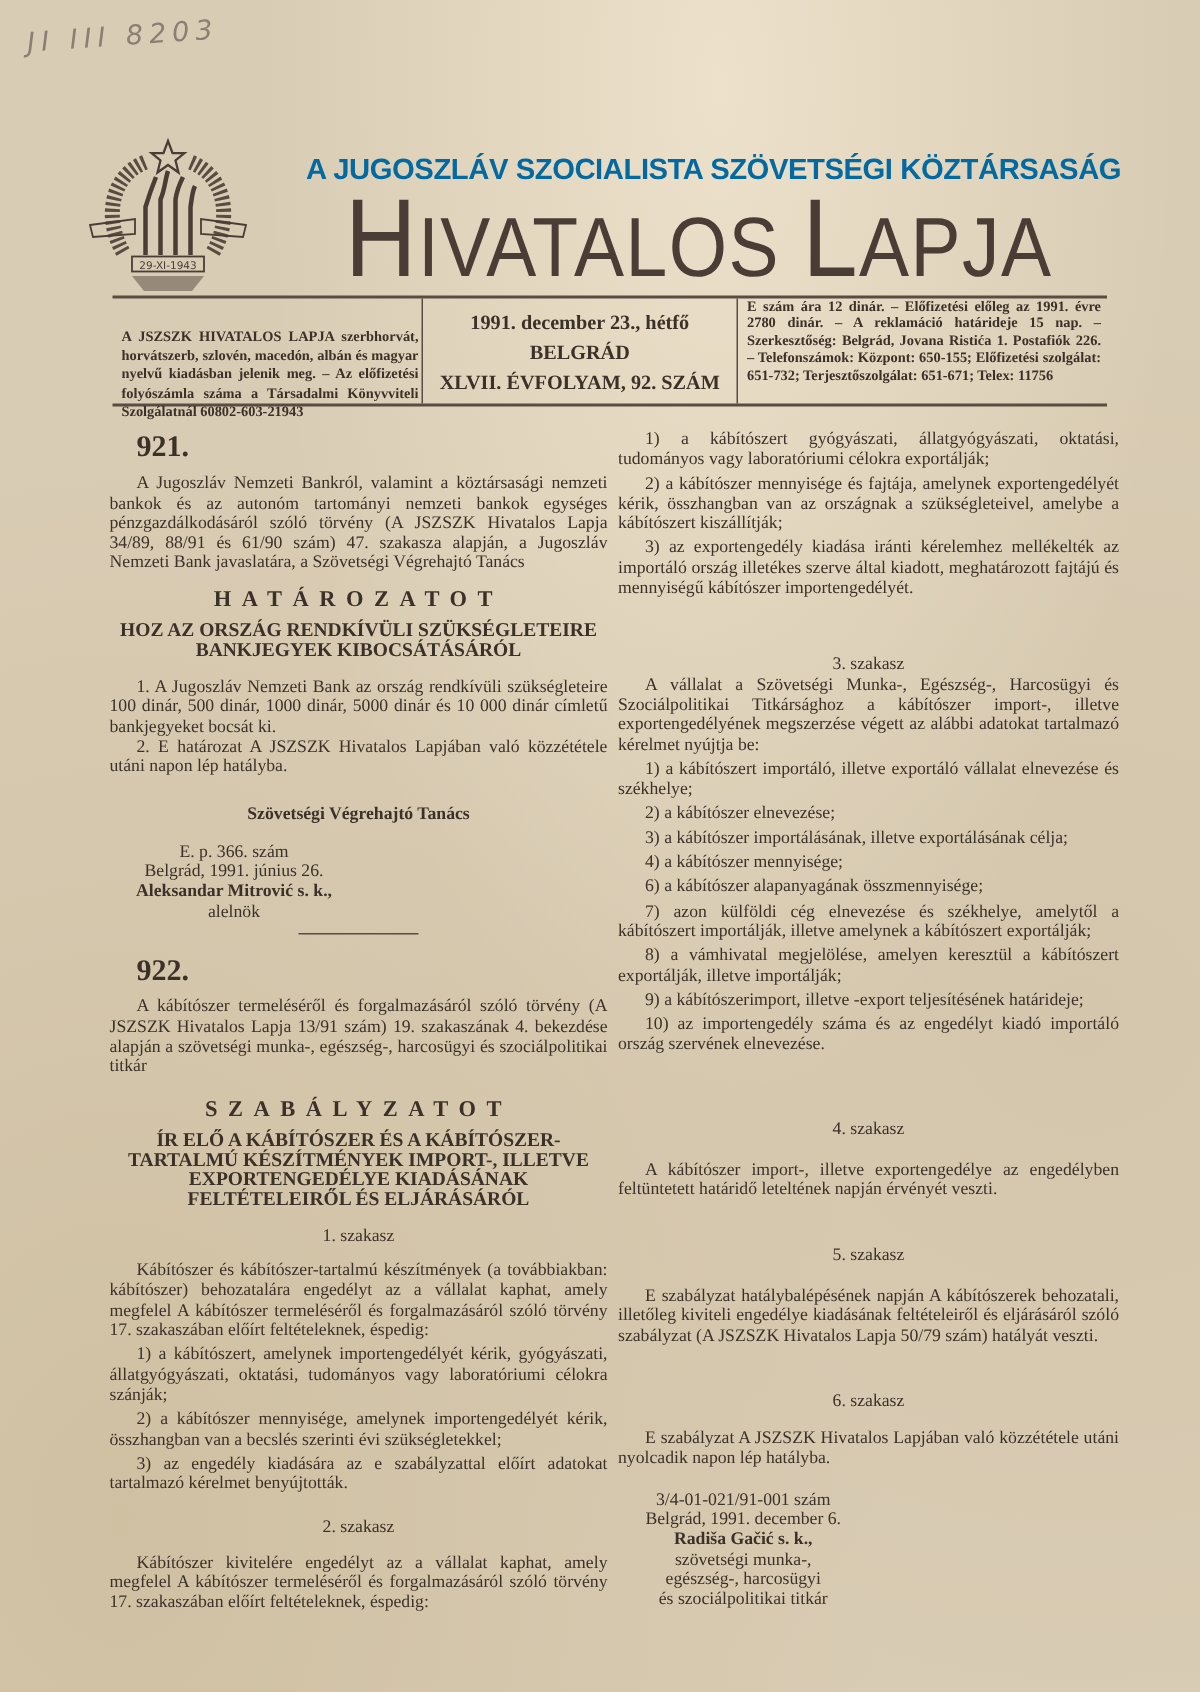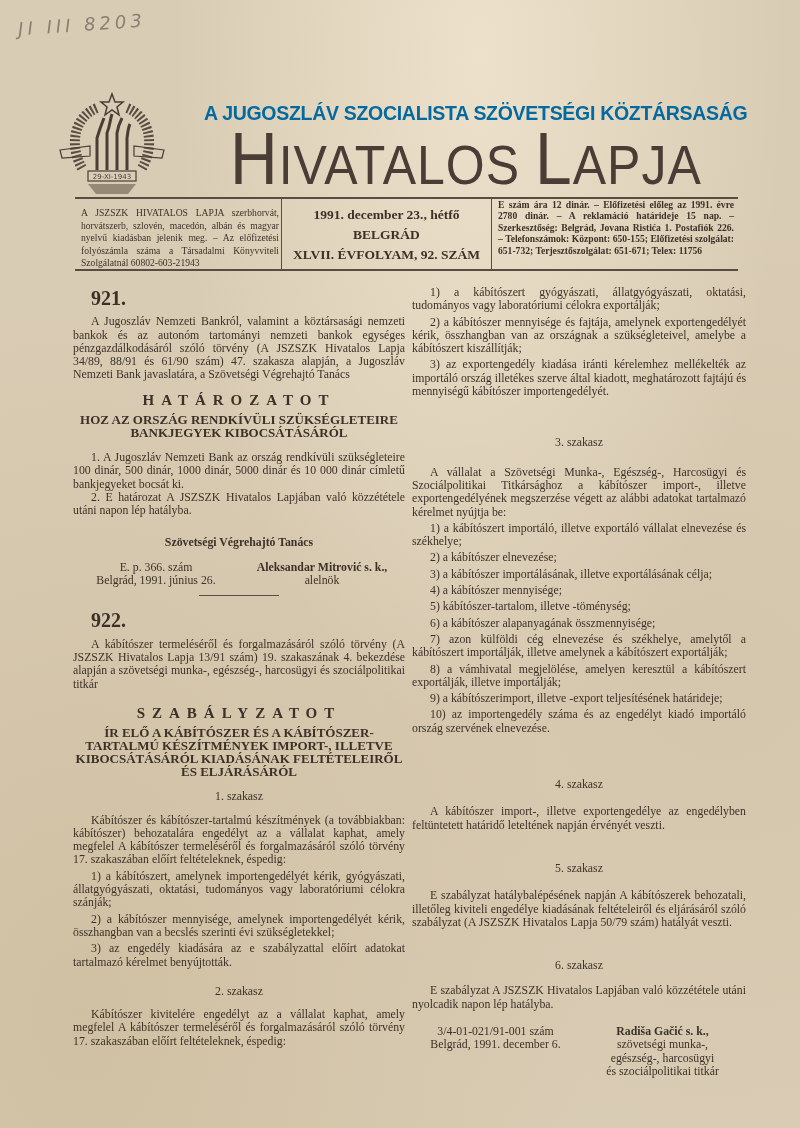--- a/index.html
+++ b/index.html
@@ -33,36 +33,36 @@
     font-size: 66px; color: #4a3d36; letter-spacing: 1px; white-space: nowrap;
     transform: scaleY(1.12); transform-origin: top left;
   }
   .paper-title .sm { font-size: 50px; }
   .infobox {
     position: absolute; left: 75px; top: 197px; width: 663px; height: 70px;
     border-top: 2px solid #5a4c42; border-bottom: 2px solid #5a4c42;
     display: flex;
   }
   .infobox .cell { box-sizing: border-box; height: 100%; }
-  .cell-left { width: 207px; border-right: 1.5px solid #5a4c42; padding: 8px 2px 0 6px;
-    font-size: 9.6px; font-weight: normal; line-height: 12.6px; text-align: justify; }
+  .cell-left { width: 207px; border-right: 1.5px solid #5a4c42; padding: 20px 2px 0 6px;
+    font-size: 9.6px; font-weight: bold; line-height: 12.6px; text-align: justify; }
   .cell-mid { width: 210px; border-right: 1.5px solid #5a4c42; text-align: center; padding-top: 6px;
     font-size: 13.5px; font-weight: bold; line-height: 20px; }
   .cell-right { flex: 1; padding: 0 4px 0 6px; font-size: 9.6px; font-weight: bold; line-height: 11.4px; text-align: justify; }
   .col { position: absolute; top: 280px; width: 332px; font-size: 11.8px; line-height: 13.3px; }
   .col-left { left: 73px; }
   .col-right { left: 412px; width: 334px; }
   .num { font-weight: bold; font-size: 20px; margin: 12px 0 10px 18px; }
   p { margin: 0; text-align: justify; text-indent: 18px; }
   p.item { margin-top: 3px; }
   .spaced { text-align: center; font-weight: bold; font-size: 15px; letter-spacing: 7px; margin: 16px 0 6px; }
   .heading { text-align: center; font-weight: bold; font-size: 13px; line-height: 13px; margin-bottom: 12px; }
   .sect { text-align: center; font-size: 11.8px; margin: 12px 0 10px; }
   .signer { text-align: center; font-weight: bold; margin: 18px 0 12px; }
-  .sig-block { display: flex; justify-content: flex-end; }
+  .sig-block { display: flex; justify-content: flex-end; flex-direction: column; }
   .sig-l { width: 50%; text-align: center; }
   .sig-r { width: 50%; text-align: center; }
   .bold { font-weight: bold; }
   .rule { width: 80px; height: 1px; background: #5a4c42; margin: 8px auto 18px; }
 </style>
 </head>
 <body>
 
 <div class="handwritten">JI III 8203</div>
 
@@ -106,41 +106,40 @@
     <div class="sig-r">
       <div class="bold">Aleksandar Mitrović s. k.,</div>
       <div>alelnök</div>
     </div>
   </div>
   <div class="rule"></div>
 
   <div class="num">922.</div>
   <p>A kábítószer termeléséről és forgalmazásáról szóló törvény (A JSZSZK Hivatalos Lapja 13/91 szám) 19. szakaszának 4. bekezdése alapján a szövetségi munka-, egészség-, harcosügyi és szociálpolitikai titkár</p>
   <div class="spaced">SZABÁLYZATOT</div>
-  <div class="heading">ÍR ELŐ A KÁBÍTÓSZER ÉS A KÁBÍTÓSZER-TARTALMÚ KÉSZÍTMÉNYEK IMPORT-, ILLETVE KIBOCSÁTÁSÁRÓL KIADÁSÁNAK FELTÉTELEIRŐL ÉS ELJÁRÁSÁRÓL</div>
+  <div class="heading">ÍR ELŐ A KÁBÍTÓSZER ÉS A KÁBÍTÓSZER-TARTALMÚ KÉSZÍTMÉNYEK IMPORT-, ILLETVE EXPORTENGEDÉLYE KIADÁSÁNAK FELTÉTELEIRŐL ÉS ELJÁRÁSÁRÓL</div>
   <div class="sect">1. szakasz</div>
   <p>Kábítószer és kábítószer-tartalmú készítmények (a továbbiakban: kábítószer) behozatalára engedélyt az a vállalat kaphat, amely megfelel A kábítószer termeléséről és forgalmazásáról szóló törvény 17. szakaszában előírt feltételeknek, éspedig:</p>
   <p class="item">1) a kábítószert, amelynek importengedélyét kérik, gyógyászati, állatgyógyászati, oktatási, tudományos vagy laboratóriumi célokra szánják;</p>
   <p class="item">2) a kábítószer mennyisége, amelynek importengedélyét kérik, összhangban van a becslés szerinti évi szükségletekkel;</p>
   <p class="item">3) az engedély kiadására az e szabályzattal előírt adatokat tartalmazó kérelmet benyújtották.</p>
   <div class="sect" style="margin-top:16px">2. szakasz</div>
   <p>Kábítószer kivitelére engedélyt az a vállalat kaphat, amely megfelel A kábítószer termeléséről és forgalmazásáról szóló törvény 17. szakaszában előírt feltételeknek, éspedig:</p>
 </div>
 
 <div class="col col-right">
   <p class="item" style="margin-top:6px">1) a kábítószert gyógyászati, állatgyógyászati, oktatási, tudományos vagy laboratóriumi célokra exportálják;</p>
   <p class="item">2) a kábítószer mennyisége és fajtája, amelynek exportengedélyét kérik, összhangban van az országnak a szükségleteivel, amelybe a kábítószert kiszállítják;</p>
   <p class="item">3) az exportengedély kiadása iránti kérelemhez mellékelték az importáló ország illetékes szerve által kiadott, meghatározott fajtájú és mennyiségű kábítószer importengedélyét.</p>
-  <div class="sect" style="margin-top:38px;margin-bottom:16px">3. szakasz</div>
+  <div class="sect" style="margin-top:38px;margin-bottom:0">3. szakasz</div>
   <p>A vállalat a Szövetségi Munka-, Egészség-, Harcosügyi és Szociálpolitikai Titkársághoz a kábítószer import-, illetve exportengedélyének megszerzése végett az alábbi adatokat tartalmazó kérelmet nyújtja be:</p>
   <p class="item">1) a kábítószert importáló, illetve exportáló vállalat elnevezése és székhelye;</p>
   <p class="item">2) a kábítószer elnevezése;</p>
   <p class="item">3) a kábítószer importálásának, illetve exportálásának célja;</p>
   <p class="item">4) a kábítószer mennyisége;</p>
-  <p class="item">5) kábítószer-tartalom, illetve -töménység;</p>
   <p class="item">6) a kábítószer alapanyagának összmennyisége;</p>
   <p class="item">7) azon külföldi cég elnevezése és székhelye, amelytől a kábítószert importálják, illetve amelynek a kábítószert exportálják;</p>
   <p class="item">8) a vámhivatal megjelölése, amelyen keresztül a kábítószert exportálják, illetve importálják;</p>
   <p class="item">9) a kábítószerimport, illetve -export teljesítésének határideje;</p>
   <p class="item">10) az importengedély száma és az engedélyt kiadó importáló ország szervének elnevezése.</p>
   <div class="sect" style="margin-top:43px;margin-bottom:14px">4. szakasz</div>
   <p>A kábítószer import-, illetve exportengedélye az engedélyben feltüntetett határidő leteltének napján érvényét veszti.</p>
   <div class="sect" style="margin-top:30px;margin-bottom:14px">5. szakasz</div>
   <p>E szabályzat hatálybalépésének napján A kábítószerek behozatali, illetőleg kiviteli engedélye kiadásának feltételeiről és eljárásáról szóló szabályzat (A JSZSZK Hivatalos Lapja 50/79 szám) hatályát veszti.</p>
   <div class="sect" style="margin-top:30px;margin-bottom:12px">6. szakasz</div>

